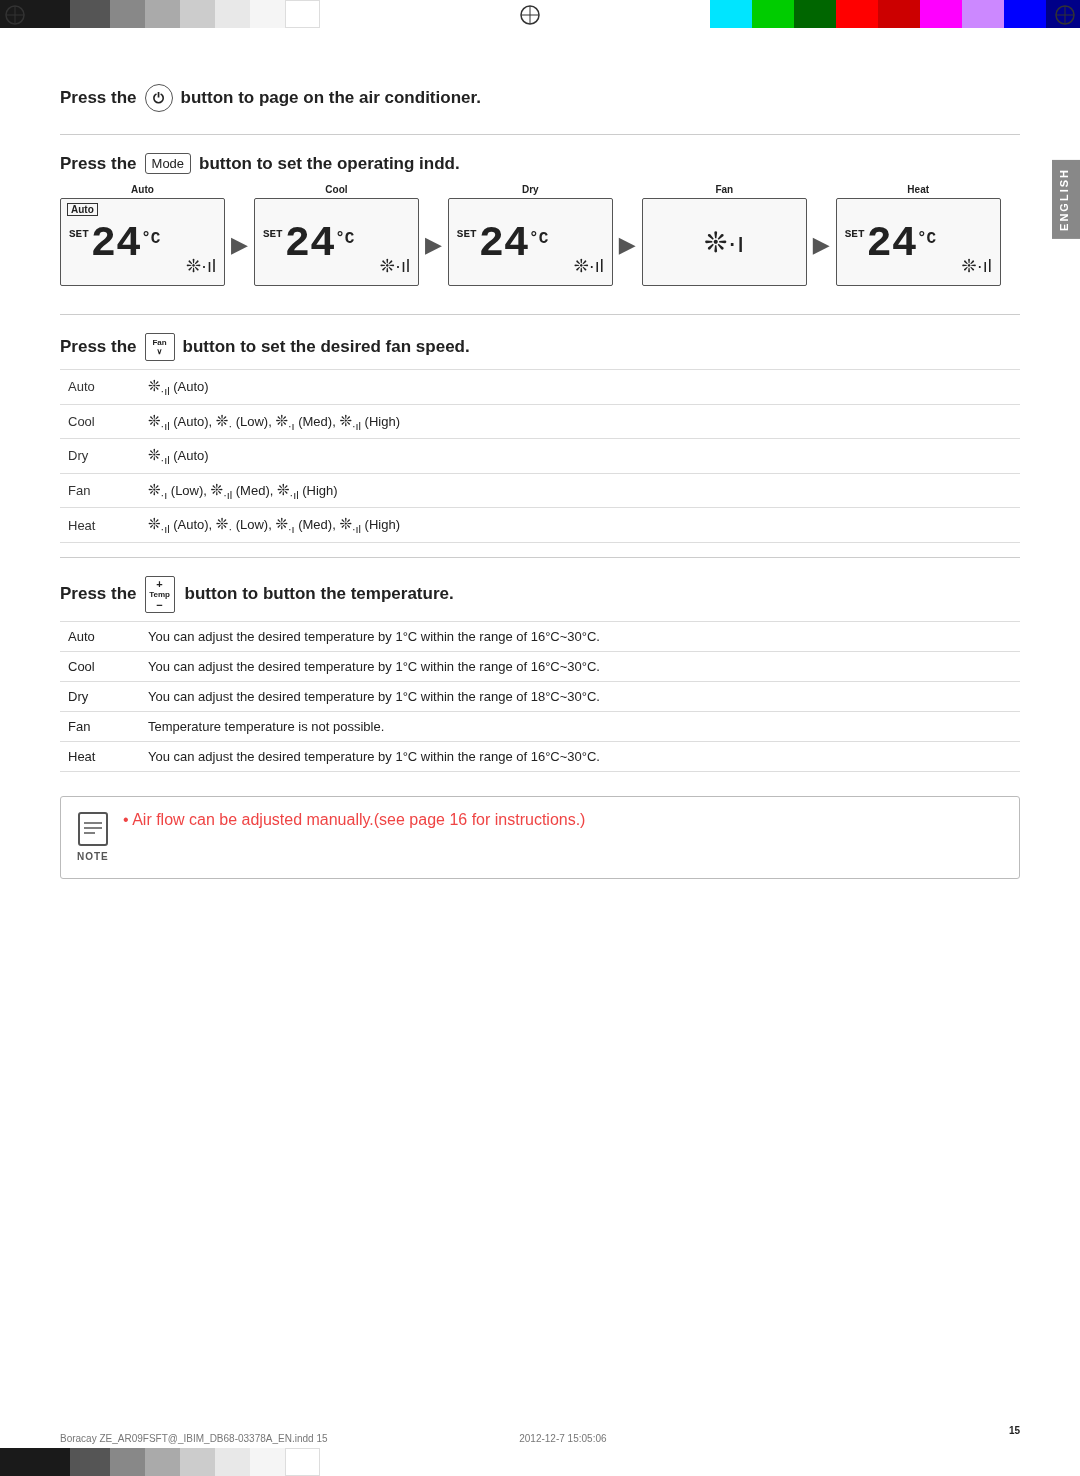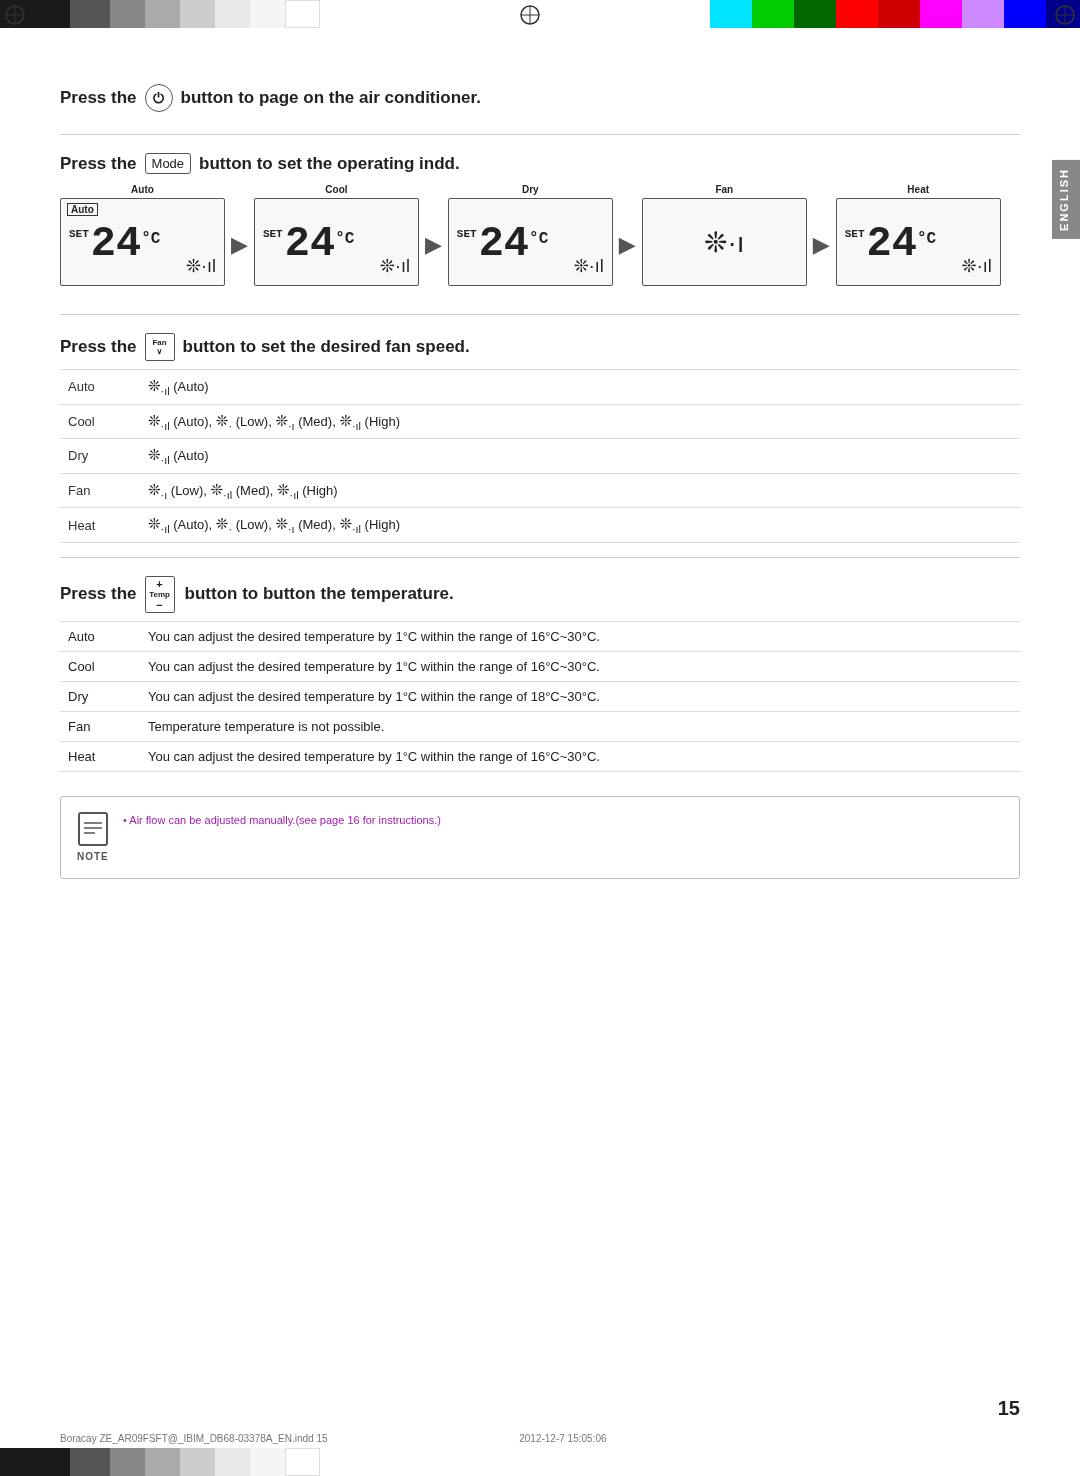--- a/index.html
+++ b/index.html
@@ -264,30 +264,30 @@
     .note-label {
       font-size: 10px;
       font-weight: bold;
       color: #555;
       text-transform: uppercase;
       letter-spacing: 1px;
       display: block;
       margin-bottom: 2px;
     }
     .note-text {
-      font-size: 11px;
-      color: #a21caf;
+      font-size: 16px;
+      color: #ef4444;
     }
 
     
     .page-number {
       position: absolute;
-      bottom: 56px;
+      bottom: 40px;
       right: 60px;
-      font-size: 20px;
+      font-size: 10px;
       font-weight: bold;
       margin-top: 12px;
     }
 
     
     .footer-info {
       position: absolute;
       bottom: 32px;
       left: 60px;
       font-size: 10px;

